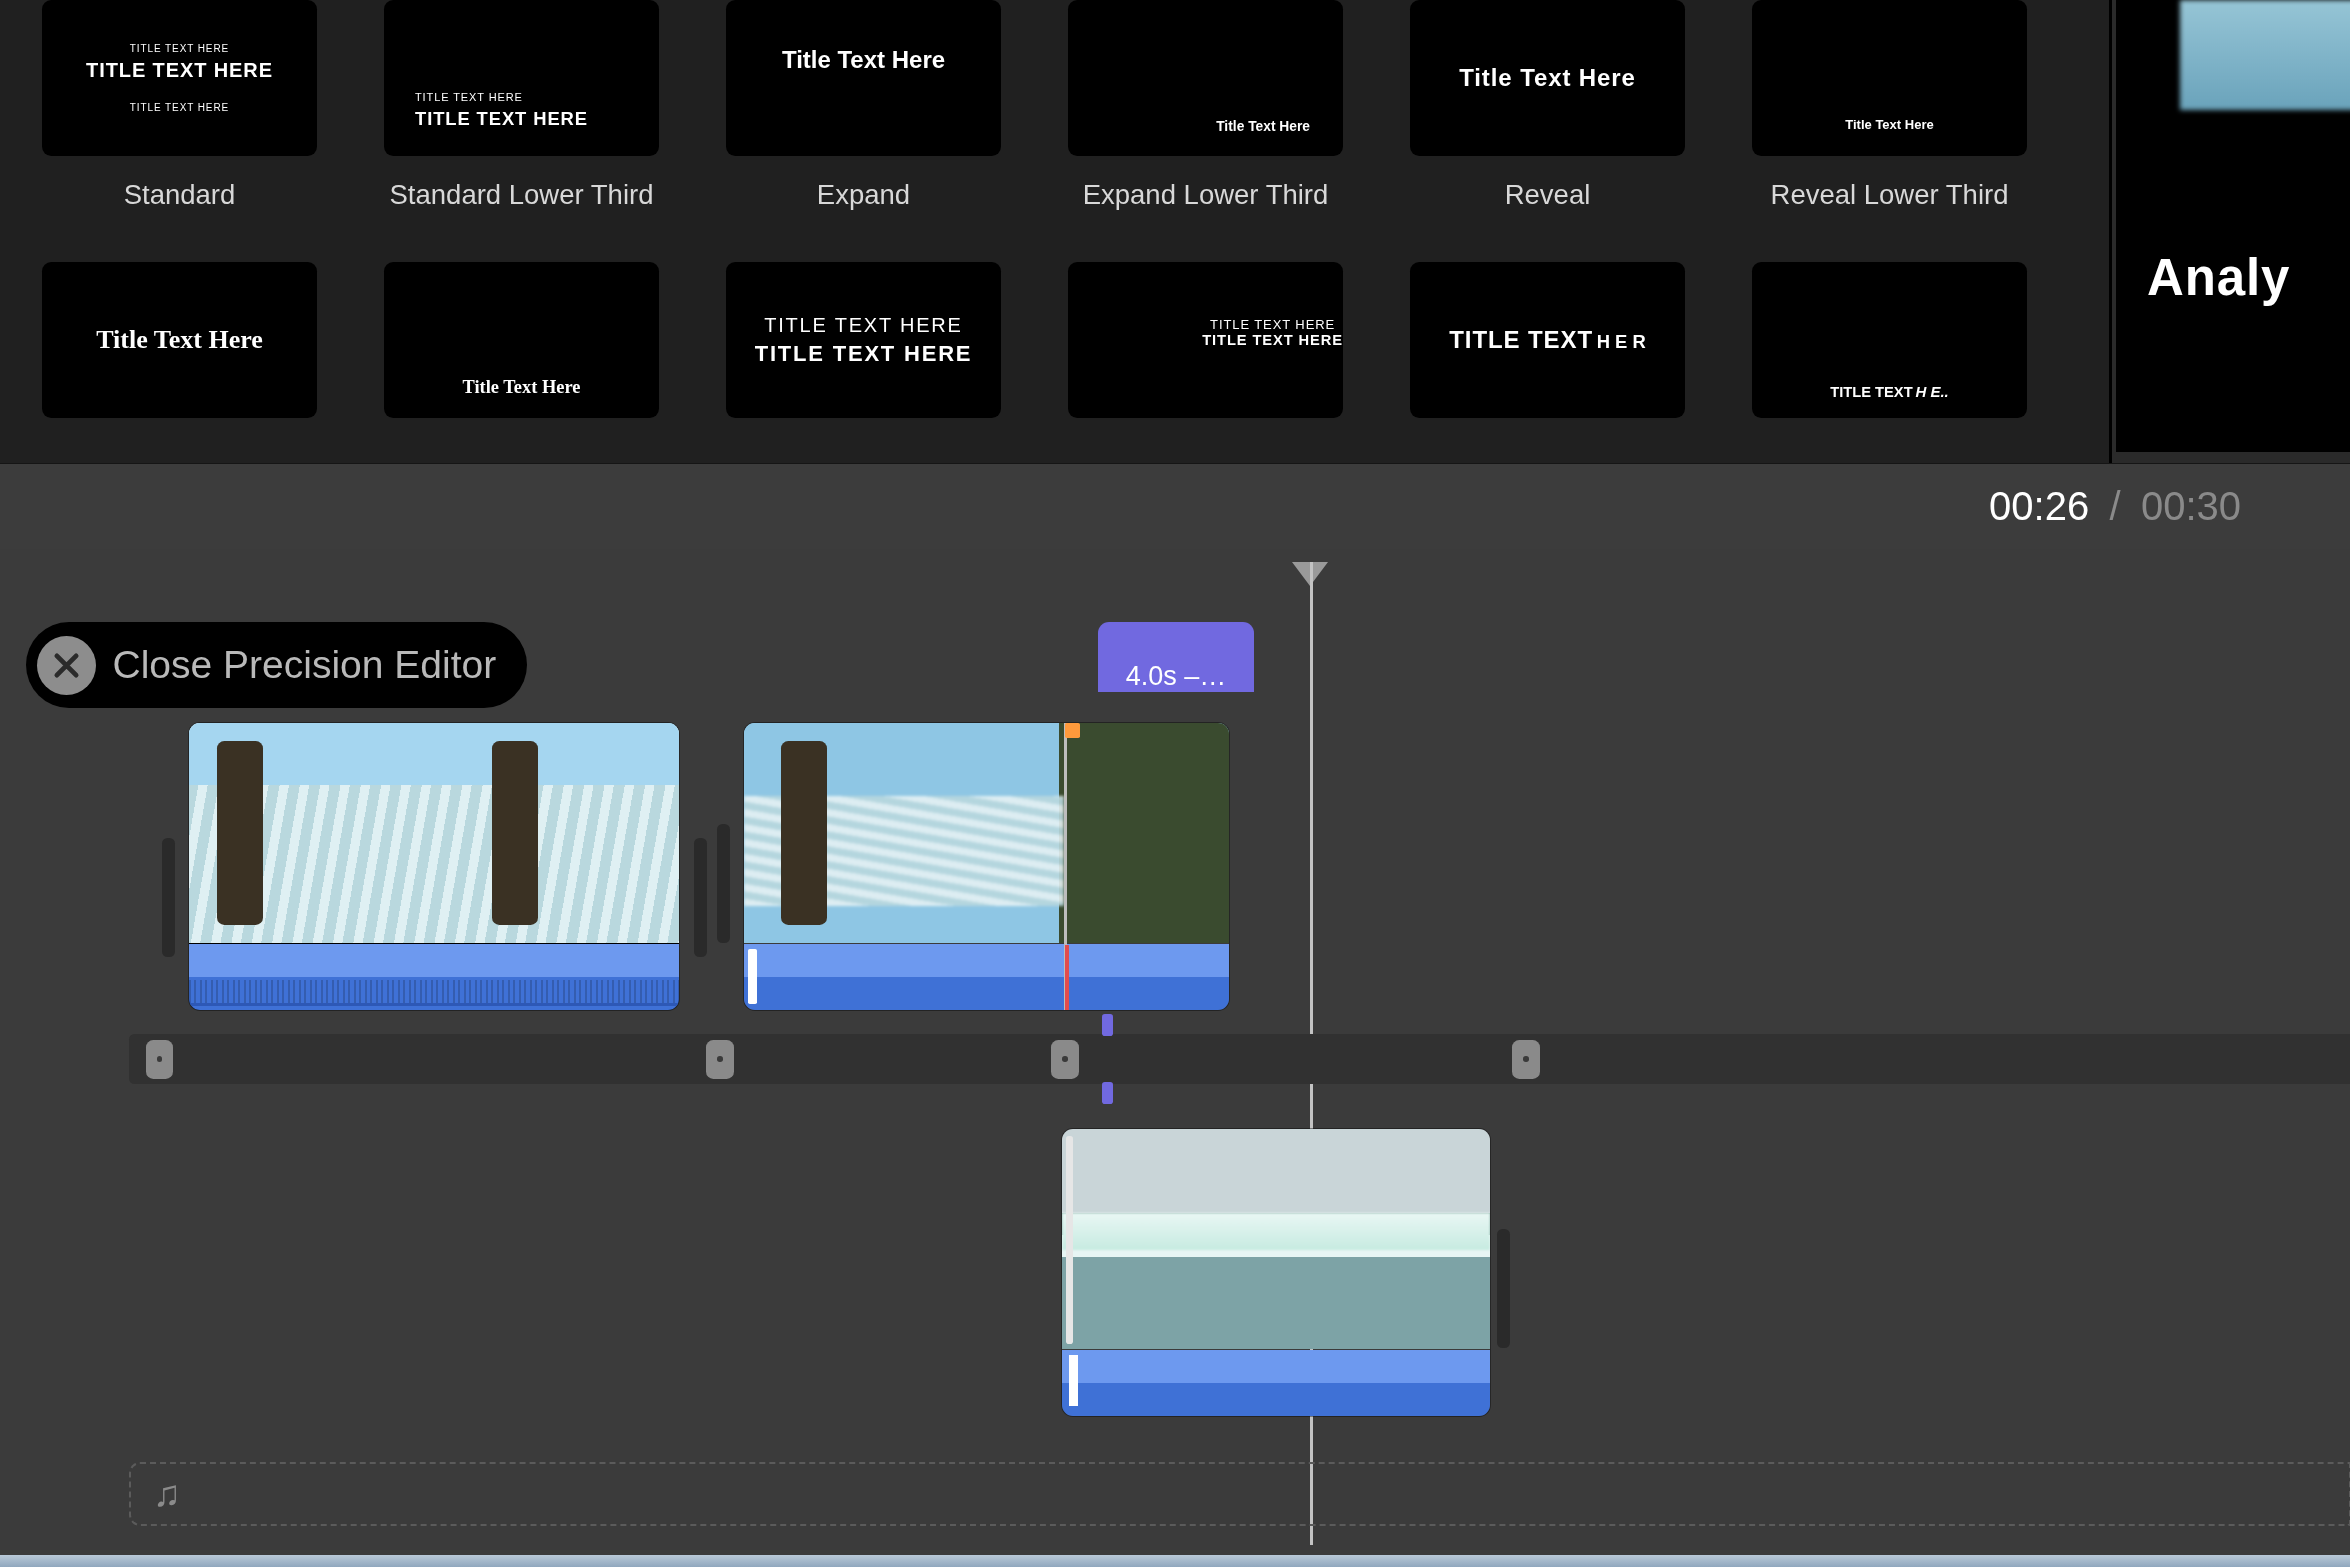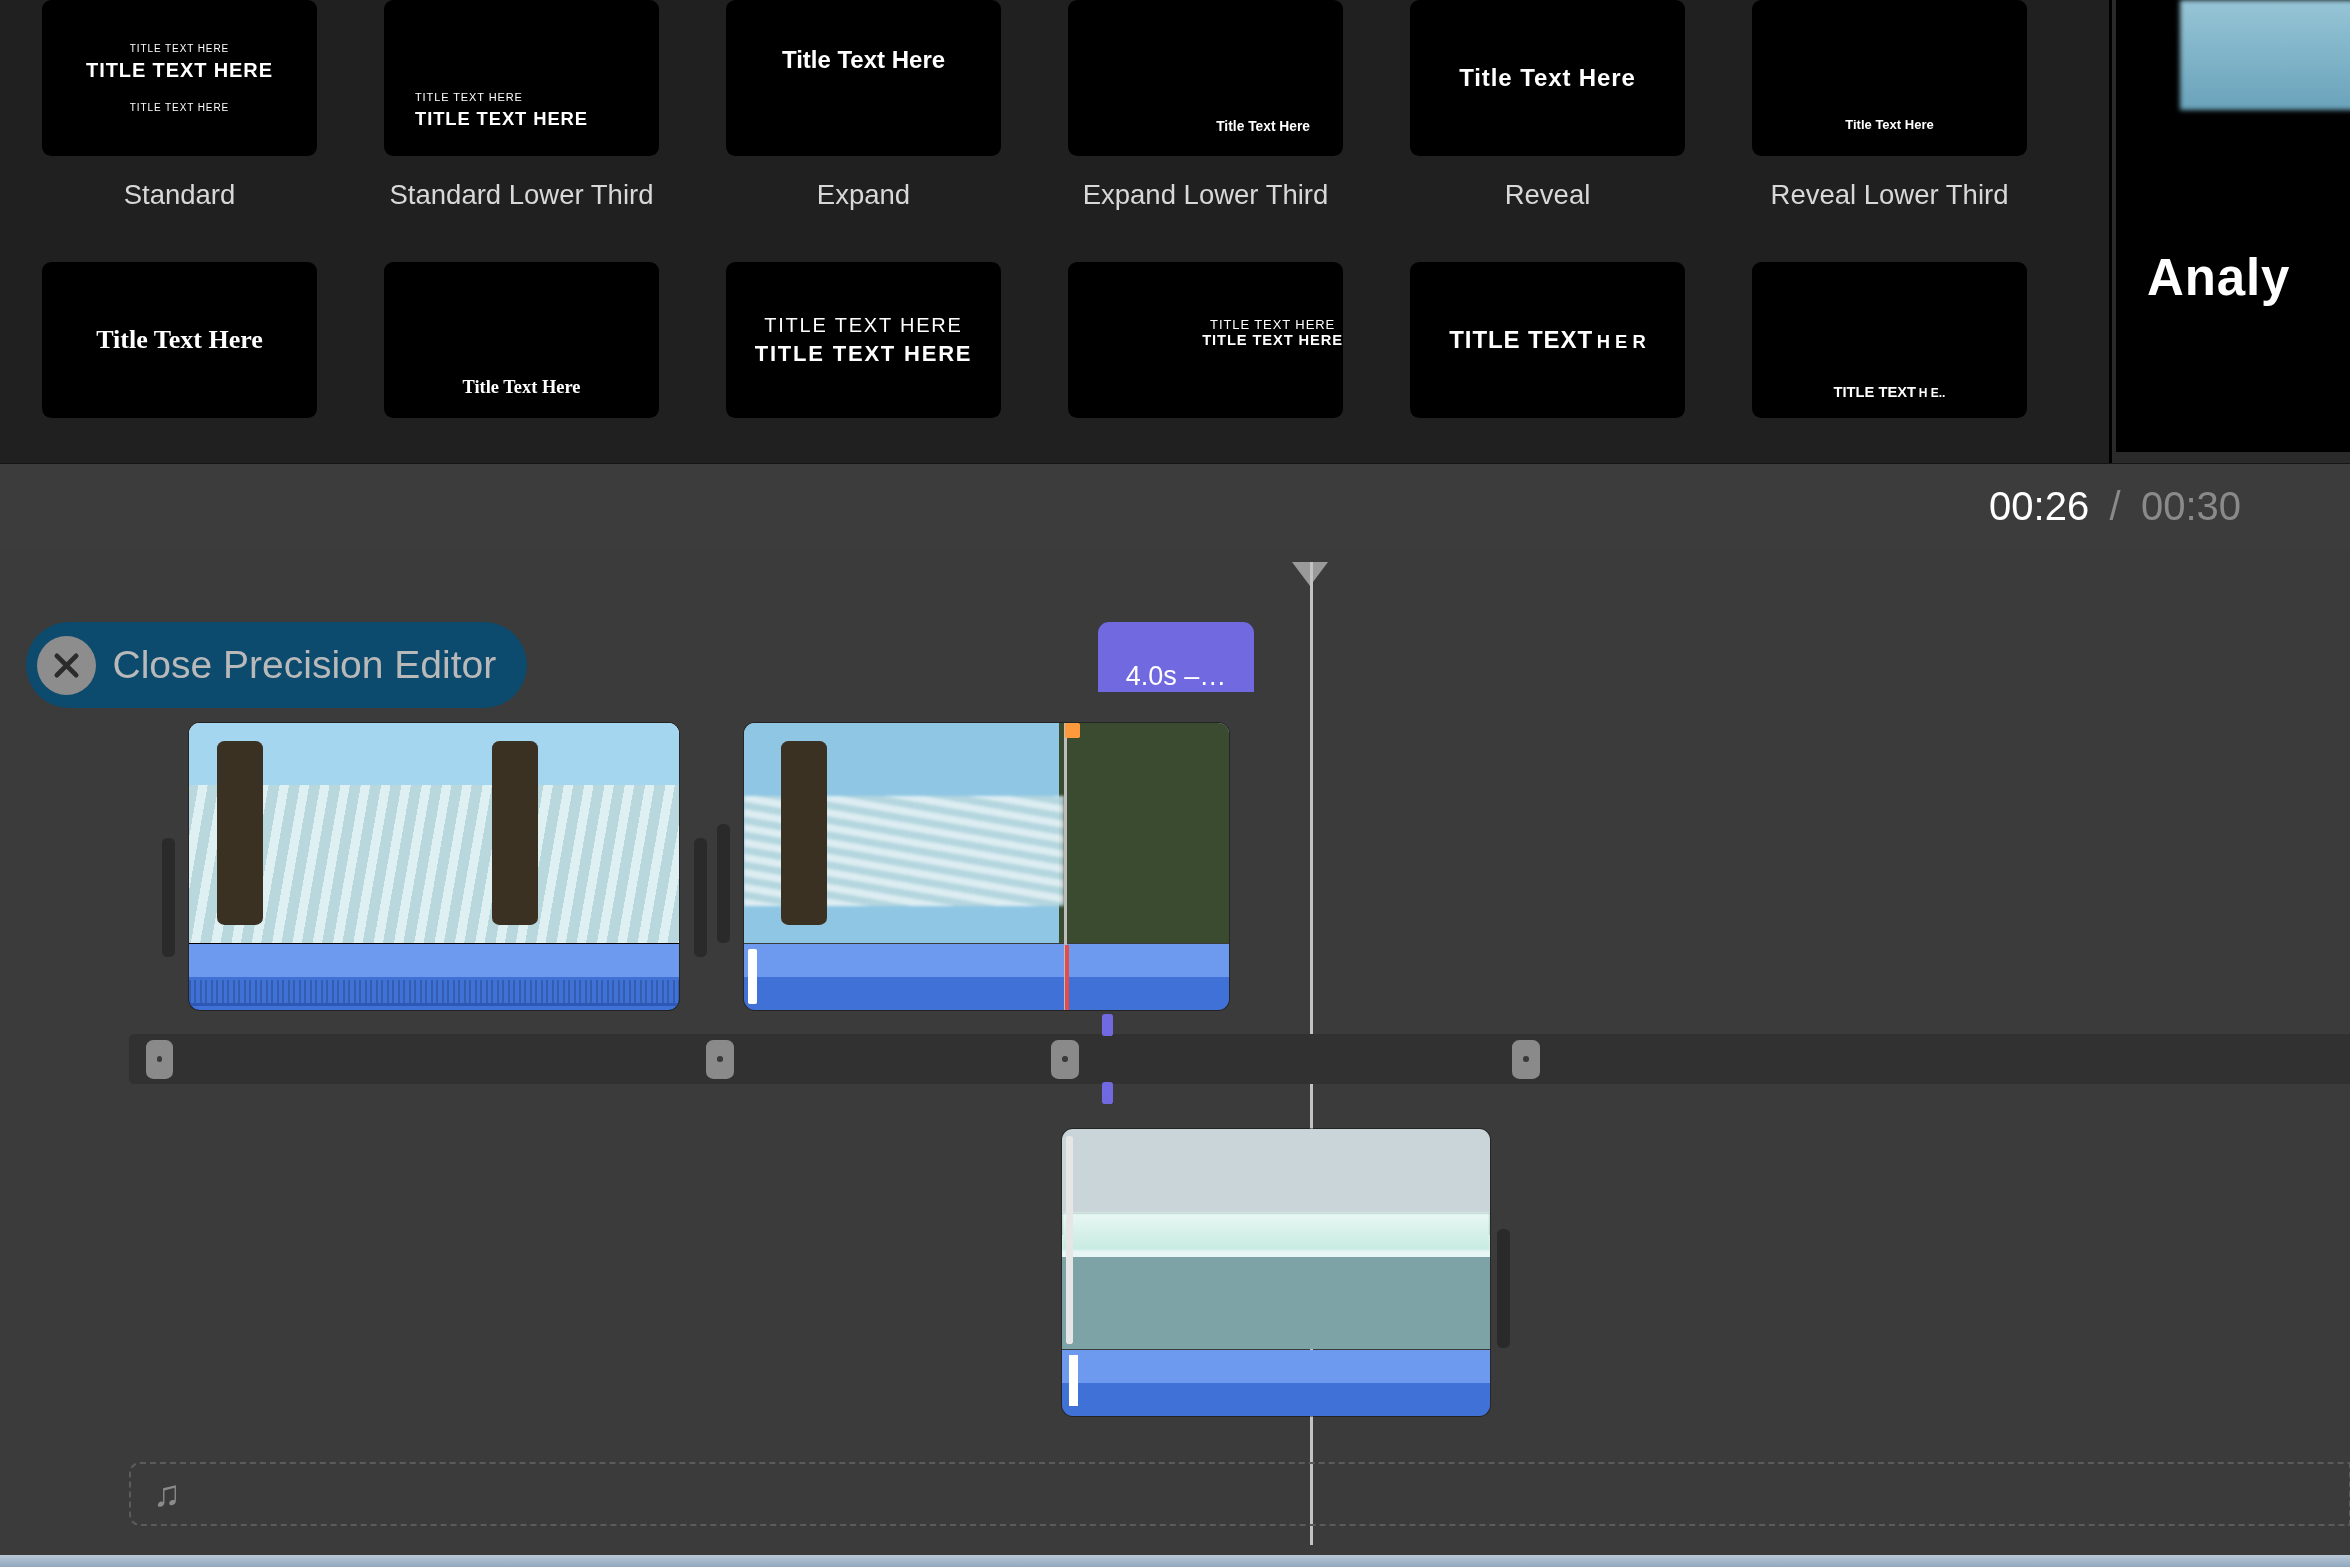--- a/index.html
+++ b/index.html
@@ -89,21 +89,21 @@
   .t-dbllt .thin { color:#fff; font-size:13px; letter-spacing:0.9px; }
   .t-dbllt .bold { color:#fff; font-size:14.7px; letter-spacing:0.9px; font-weight:800; }
   .t-dbllt > div { display:flex; flex-direction:column; align-items:center;}
 
   .t-squash .big { color:#fff; font-size:24px; font-weight:800; letter-spacing:0.9px;}
   .t-squash .tiny { color:#fff; font-size:18.4px; font-weight:800; letter-spacing:0; margin-left:3.7px;}
   .t-squash > div { display:flex; align-items:baseline; }
 
   .t-squashlt { align-items:flex-end; justify-content:center; padding-bottom:18.4px;}
   .t-squashlt .big { color:#fff; font-size:14.7px; font-weight:800; }
-  .t-squashlt .tiny { color:#fff; font-size:12px; font-weight:800; margin-left:2.8px;}
+  .t-squashlt .tiny { color:#fff; font-size:15px; font-weight:800; margin-left:2.8px;font-style:italic;}
   .t-squashlt > div { display:flex; align-items:baseline;}
 
   .fade-bottom {
     position:absolute; left:0; right:3.7px; bottom:0; height:27.5px;
     background: linear-gradient(to bottom, rgba(32,32,32,0), #202020);
     pointer-events:none;
   }
 
   
   .preview-panel {
@@ -144,21 +144,21 @@
     position:absolute;
     left:0; top:549px; right:0; bottom:13px;
     background:#3b3b3b;
   }
 
   .close-pe {
     position:absolute;
     left:26px; top:73px;
     height:86px;
     border-radius:44px;
-    background:#0c4a6e;
+    background:#000000;
     display:flex; align-items:center; gap:16.5px;
     padding:0 31px 0 11px;
     cursor:pointer;
   }
   .close-pe .xicon {
     width:59px; height:59px; border-radius:50%;
     background:#8d8d8d;
     display:flex; align-items:center; justify-content:center;
   }
   .close-pe .xicon svg { width:33px; height:33px; }

